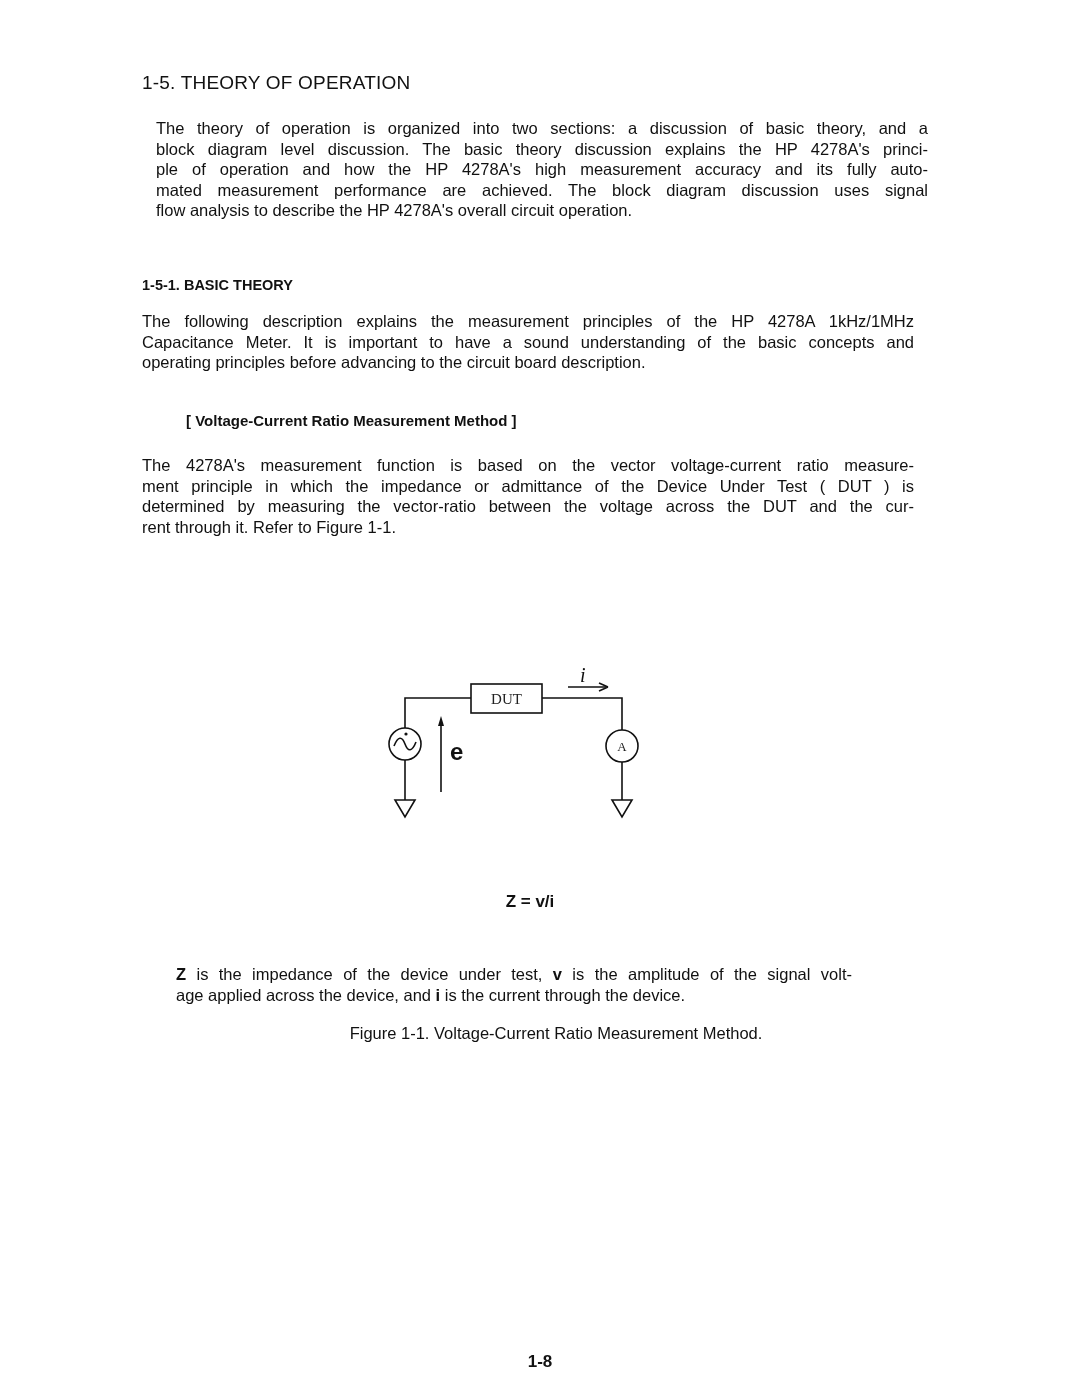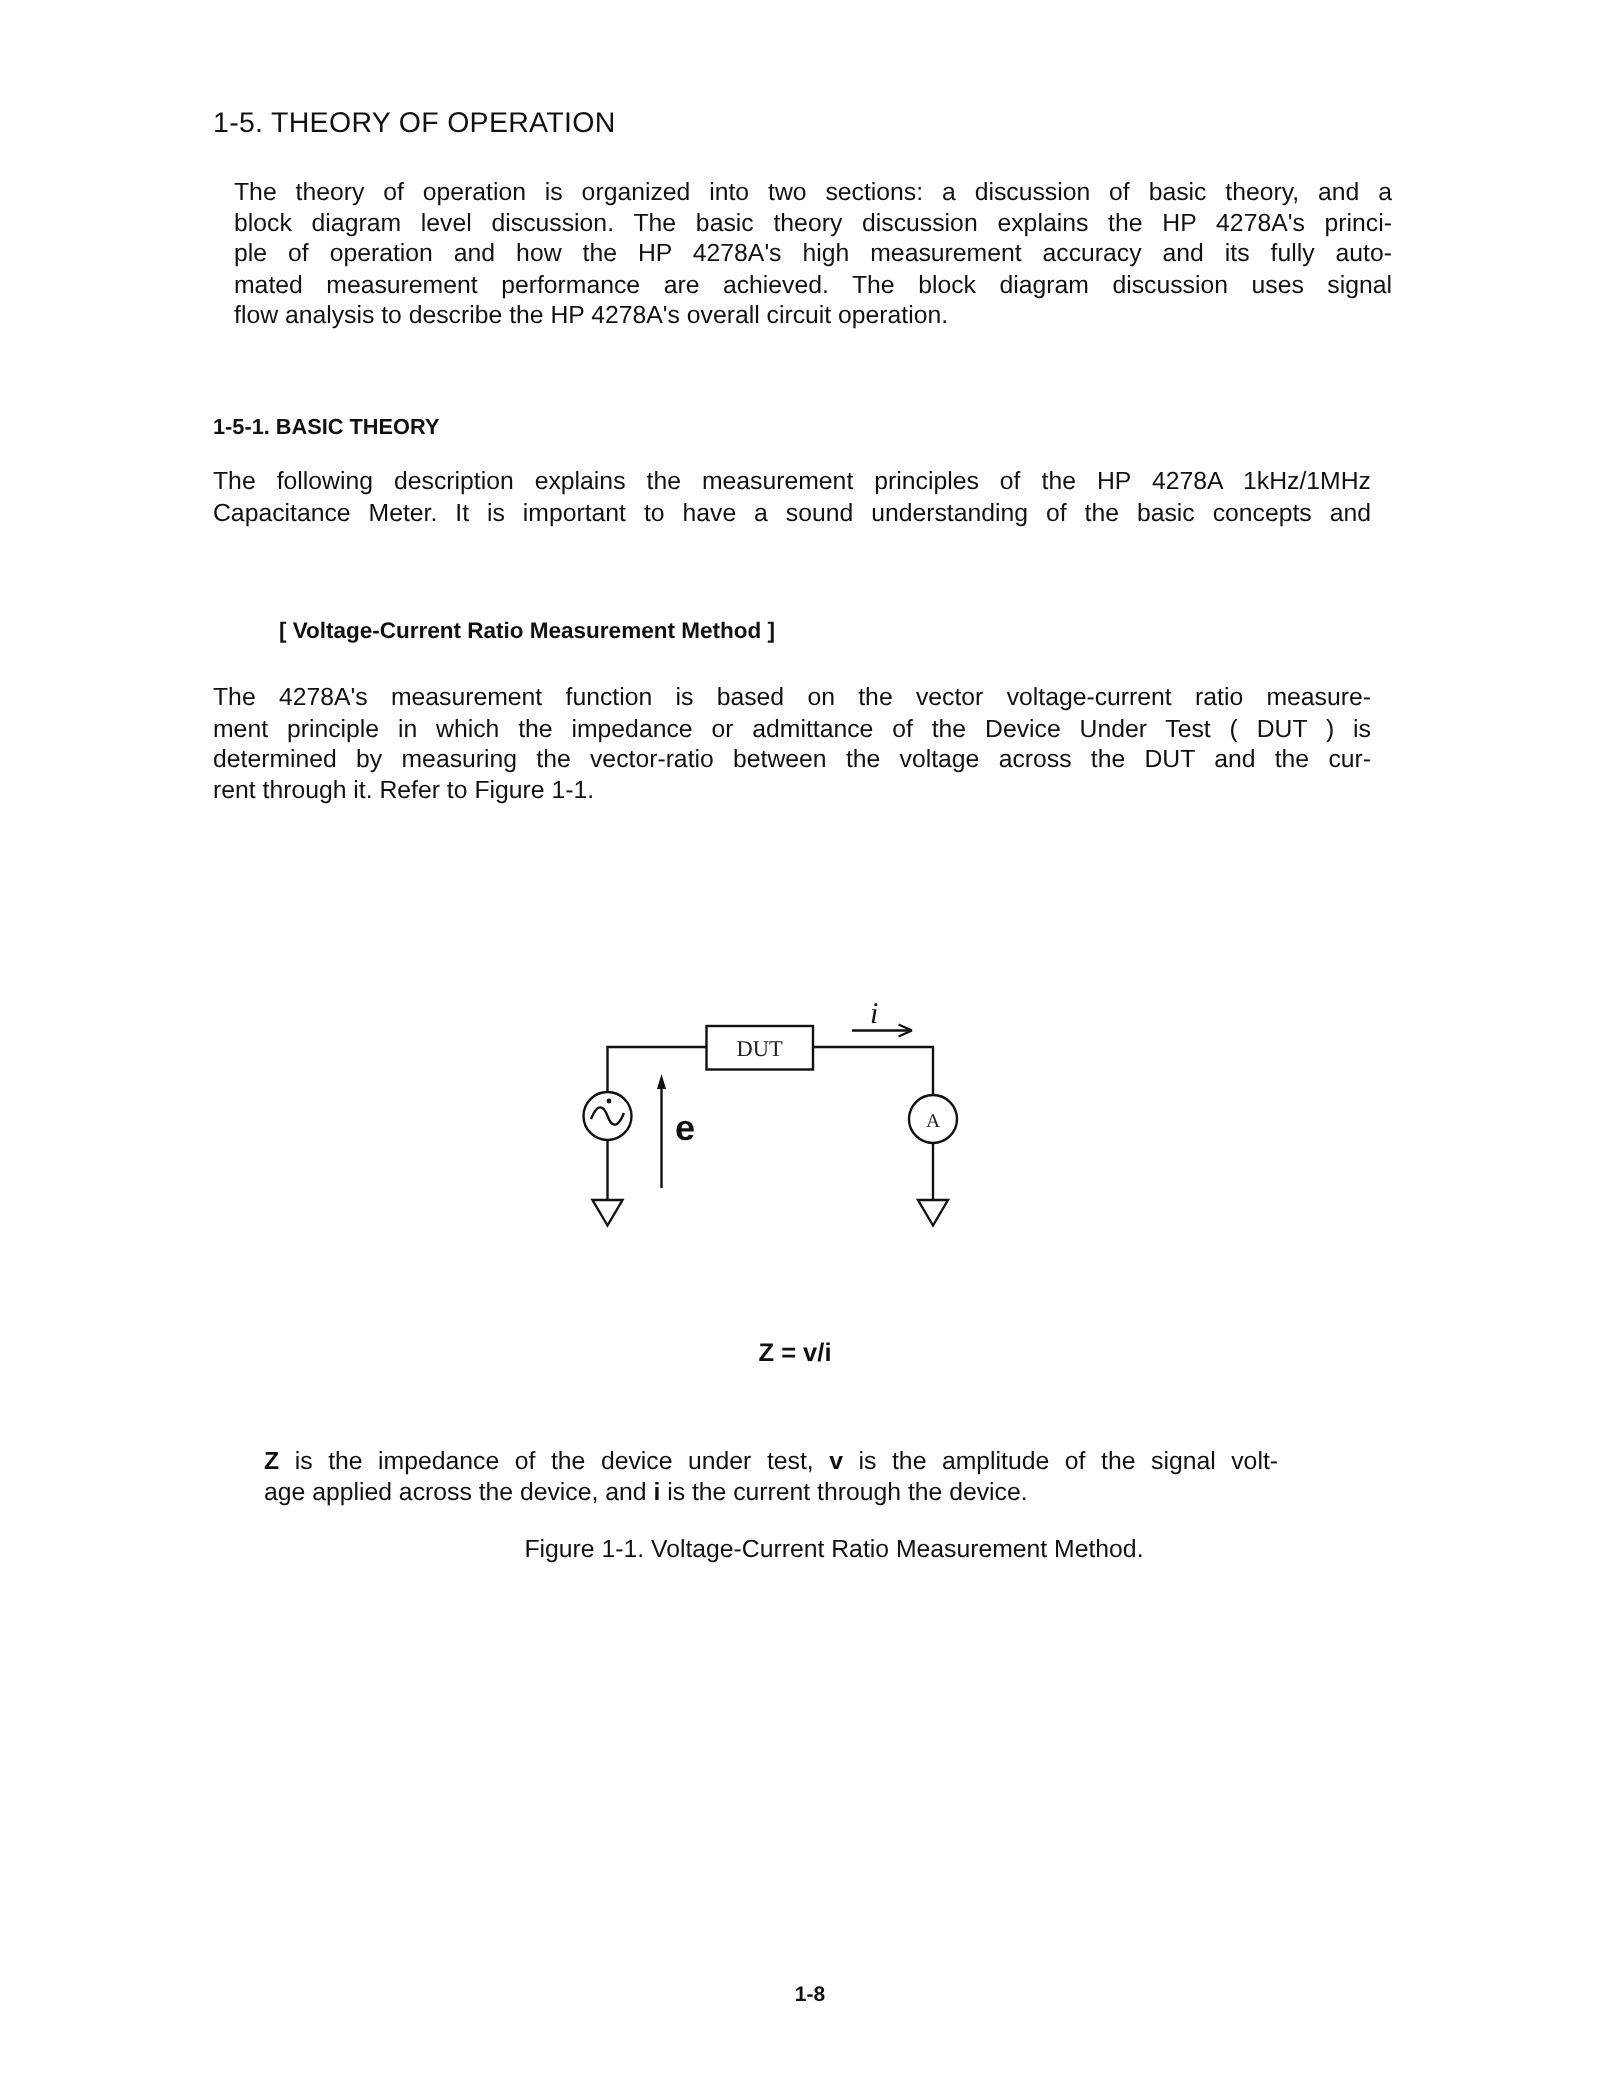--- a/index.html
+++ b/index.html
@@ -9,21 +9,21 @@
   .para { font-size: 16.5px; line-height: 20.5px; text-align: justify; }
   .p1 { left: 156px; top: 118px; width: 772px; }
   .h2 { left: 142px; top: 277px; font-size: 14.5px; font-weight: bold; }
   .p2 { left: 142px; top: 311px; width: 772px; }
   .h3 { left: 142px; top: 412px; font-size: 15px; font-weight: bold; margin-left: 44px; }
   .p3 { left: 142px; top: 455px; width: 772px; }
   .figure { left: 370px; top: 650px; width: 280px; height: 180px; }
   .formula { left: 0; width: 1060px; top: 892px; text-align: center; font-size: 17px; font-weight: bold; }
   .p4 { left: 176px; top: 964px; width: 676px; font-size: 16.5px; line-height: 20.5px; }
   .caption { left: 16px; width: 1080px; top: 1024px; text-align: center; font-size: 16.5px; }
-  .pageno { left: 0; width: 1080px; top: 1321px; text-align: center; font-size: 14px; font-weight: bold; }
+  .pageno { left: 0; width: 1080px; top: 1352px; text-align: center; font-size: 17px; font-weight: bold; }
   b.inl { font-weight: bold; }
   .ln { display: block; text-align-last: justify; }
   .ln.last { text-align-last: left; }
 </style>
 </head>
 <body>
 
 <div class="abs h1">1-5. THEORY OF OPERATION</div>
 
 <div class="abs para p1">
@@ -32,20 +32,21 @@
   <span class="ln">ple of operation and how the HP 4278A's high measurement accuracy and its fully auto-</span>
   <span class="ln">mated measurement performance are achieved. The block diagram discussion uses signal</span>
   <span class="ln last">flow analysis to describe the HP 4278A's overall circuit operation.</span>
 </div>
 
 <div class="abs h2">1-5-1. BASIC THEORY</div>
 
 <div class="abs para p2">
   <span class="ln">The following description explains the measurement principles of the HP 4278A 1kHz/1MHz</span>
   <span class="ln">Capacitance Meter. It is important to have a sound understanding of the basic concepts and</span>
+  <span class="ln last">operating principles before advancing to the circuit board description.</span>
 </div>
 
 <div class="abs h3">[ Voltage-Current Ratio Measurement Method ]</div>
 
 <div class="abs para p3">
   <span class="ln">The 4278A's measurement function is based on the vector voltage-current ratio measure-</span>
   <span class="ln">ment principle in which the impedance or admittance of the Device Under Test ( DUT ) is</span>
   <span class="ln">determined by measuring the vector-ratio between the voltage across the DUT and the cur-</span>
   <span class="ln last">rent through it. Refer to Figure 1-1.</span>
 </div>

